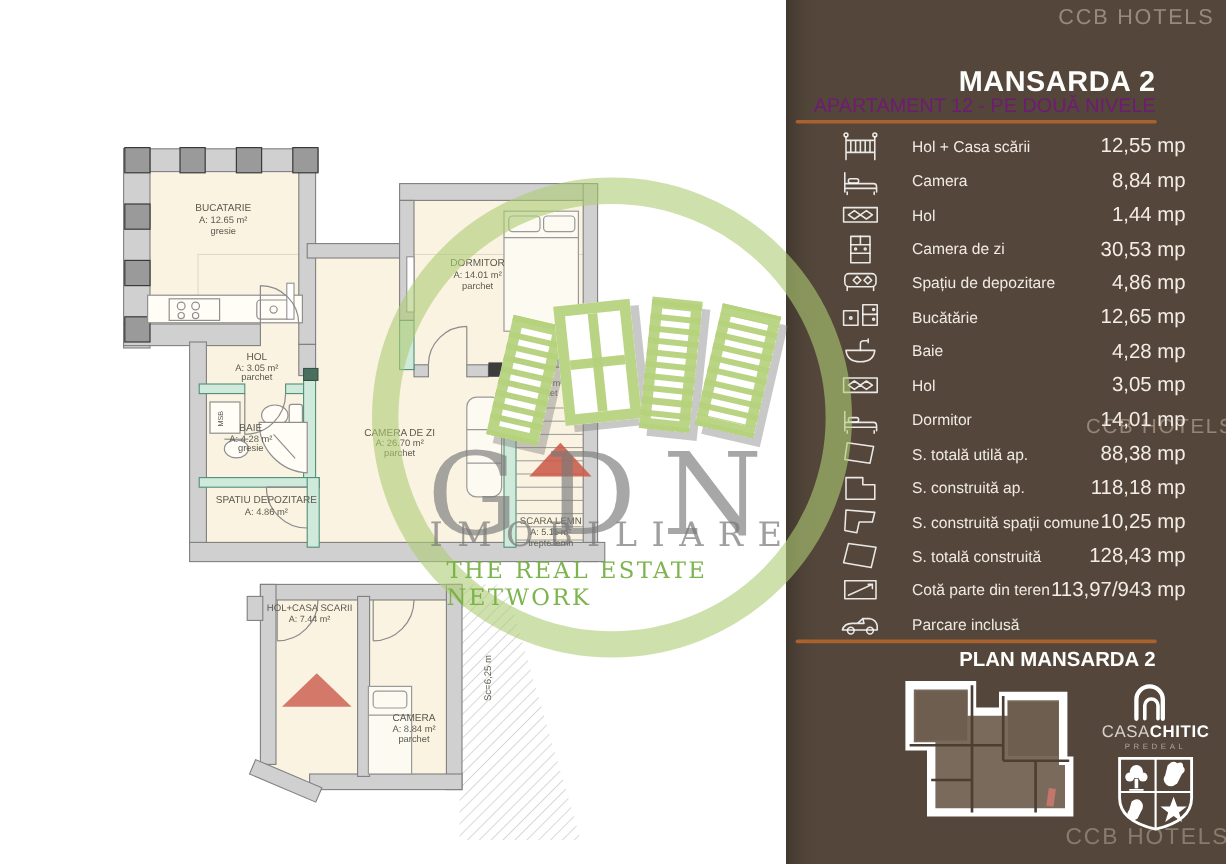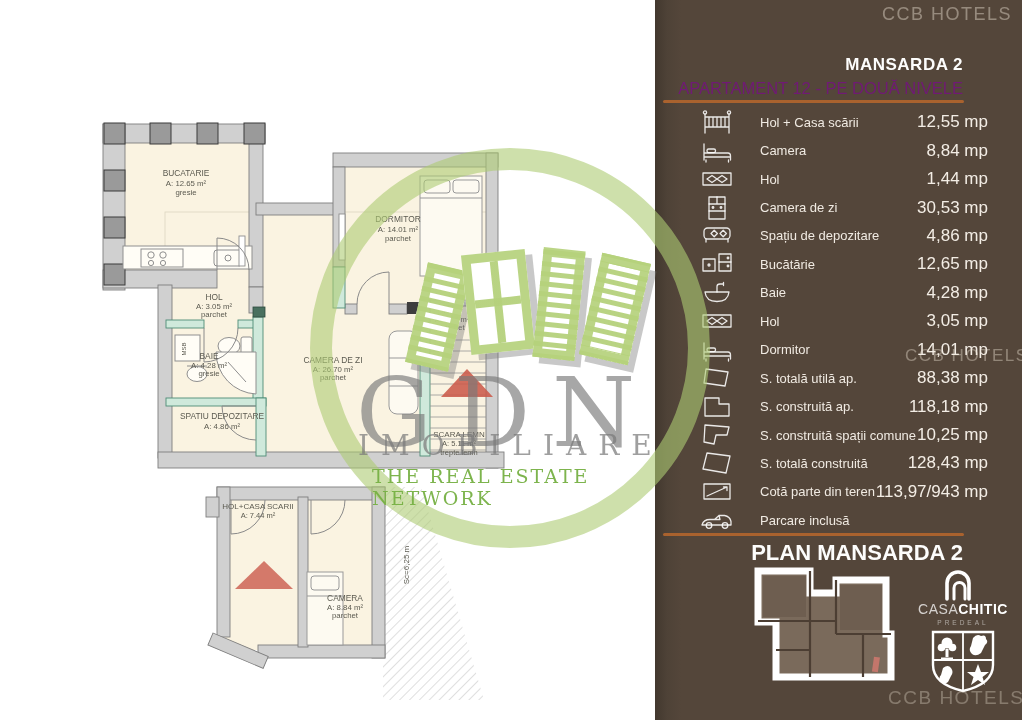--- a/index.html
+++ b/index.html
@@ -39,34 +39,34 @@
   
   .sidebar { position:absolute; left:655px; top:0; width:367px; height:720px; z-index:3;
     background:linear-gradient(90deg,#42382e 0,#4e4237 12px,#54463a 26px); }
   .sb-wm { position:absolute; letter-spacing:1.5px; color:rgba(243,233,219,0.42);
     font-size:18px; white-space:nowrap; z-index:8; }
   .sb-wm-top { right:10px; top:4px; }
   .sb-wm-mid { left:905px; top:346px; font-size:17px; color:rgba(240,230,215,0.40); }
   .sb-wm-bot { left:888px; top:687px; width:130px; text-align:center; font-size:19px;
     color:rgba(240,230,215,0.33); }
   .sb-title { position:absolute; left:655px; top:55px; width:308px; text-align:right;
-    font-size:17px; font-weight:bold; letter-spacing:0.5px; color:#fdfdfc; z-index:4; }
+    font-size:24px; font-weight:bold; letter-spacing:0.5px; color:#fdfdfc; z-index:4; }
   .sb-sub { position:absolute; left:655px; top:79px; width:308px; text-align:right;
     font-size:16.5px; color:#701a75; z-index:4; }
   .sb-div { position:absolute; left:663px; width:301px; height:3px; background:#a9622e;
     border-radius:2px; z-index:4; }
   .rows { position:absolute; left:655px; top:108px; width:367px; z-index:4;margin-left:25px; }
   .srow { height:28.45px; display:flex; align-items:center; padding:0 59px 0 16px; }
   .ric { width:42px; flex:none; display:flex; justify-content:center; }
   .ric svg { stroke:rgba(255,255,255,0.88); fill:none; stroke-width:1.3;
     stroke-linecap:round; stroke-linejoin:round; }
   .rlabel { margin-left:22px; font-size:13px; color:#f0eae2; white-space:nowrap; }
   .rvalue { margin-left:auto; font-size:17px; color:#f3ede5; white-space:nowrap; }
   .sb-plan-h { position:absolute; left:655px; top:540px; width:308px; text-align:right;
-    font-size:22px; font-weight:bold; color:#fdfdfc; z-index:4; }
+    font-size:17px; font-weight:bold; color:#fdfdfc; z-index:4; }
   .thumb { position:absolute; left:746px; top:562px; z-index:4; }
   .logo-arch { position:absolute; left:939px; top:565px; z-index:4; }
   .logo-name { position:absolute; left:898px; top:601px; width:130px; text-align:center;
     font-size:14px; letter-spacing:0.5px; color:#ffffff; z-index:4; white-space:nowrap; }
   .logo-name .lt { color:rgba(255,255,255,0.75); font-weight:400; }
   .logo-name .bd { font-weight:bold; }
   .logo-city { position:absolute; left:898px; top:619px; width:130px; text-align:center;
     font-size:6.5px; letter-spacing:3px; color:rgba(255,255,255,0.5); z-index:4; }
   .crest { position:absolute; left:928px; top:629px; z-index:4; }
 </style>

